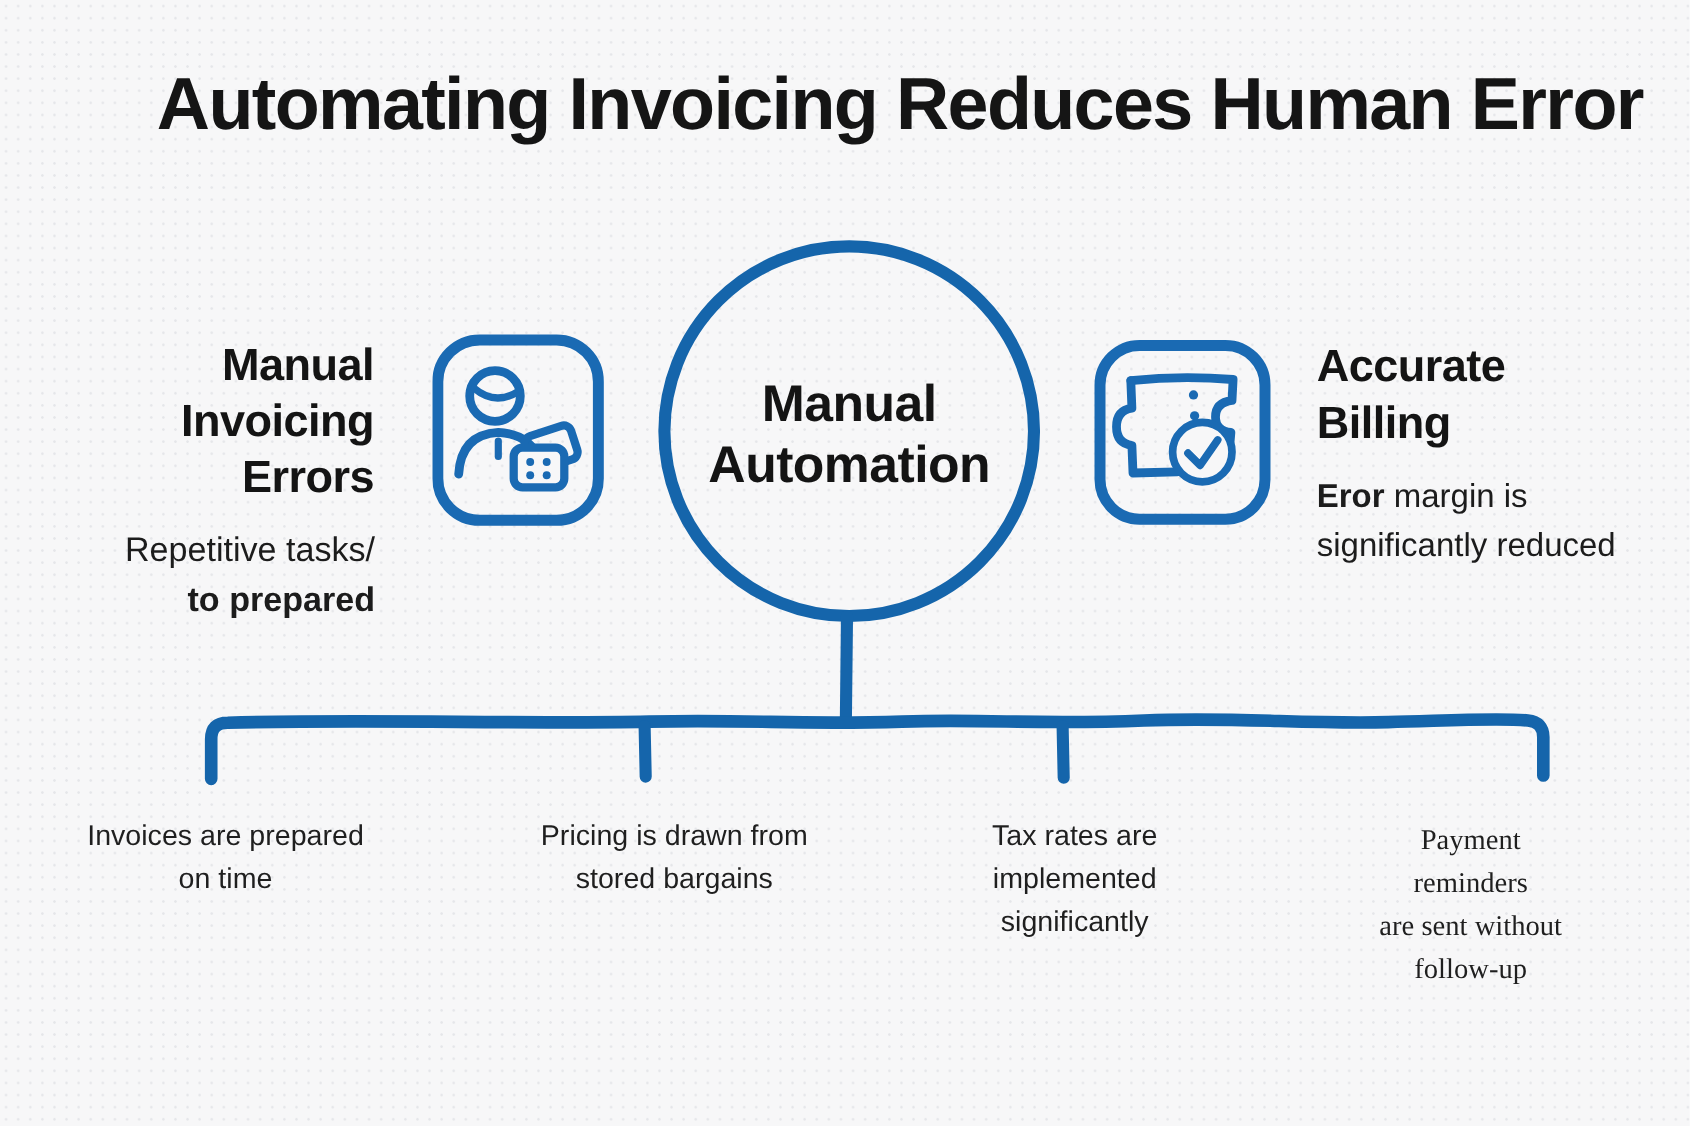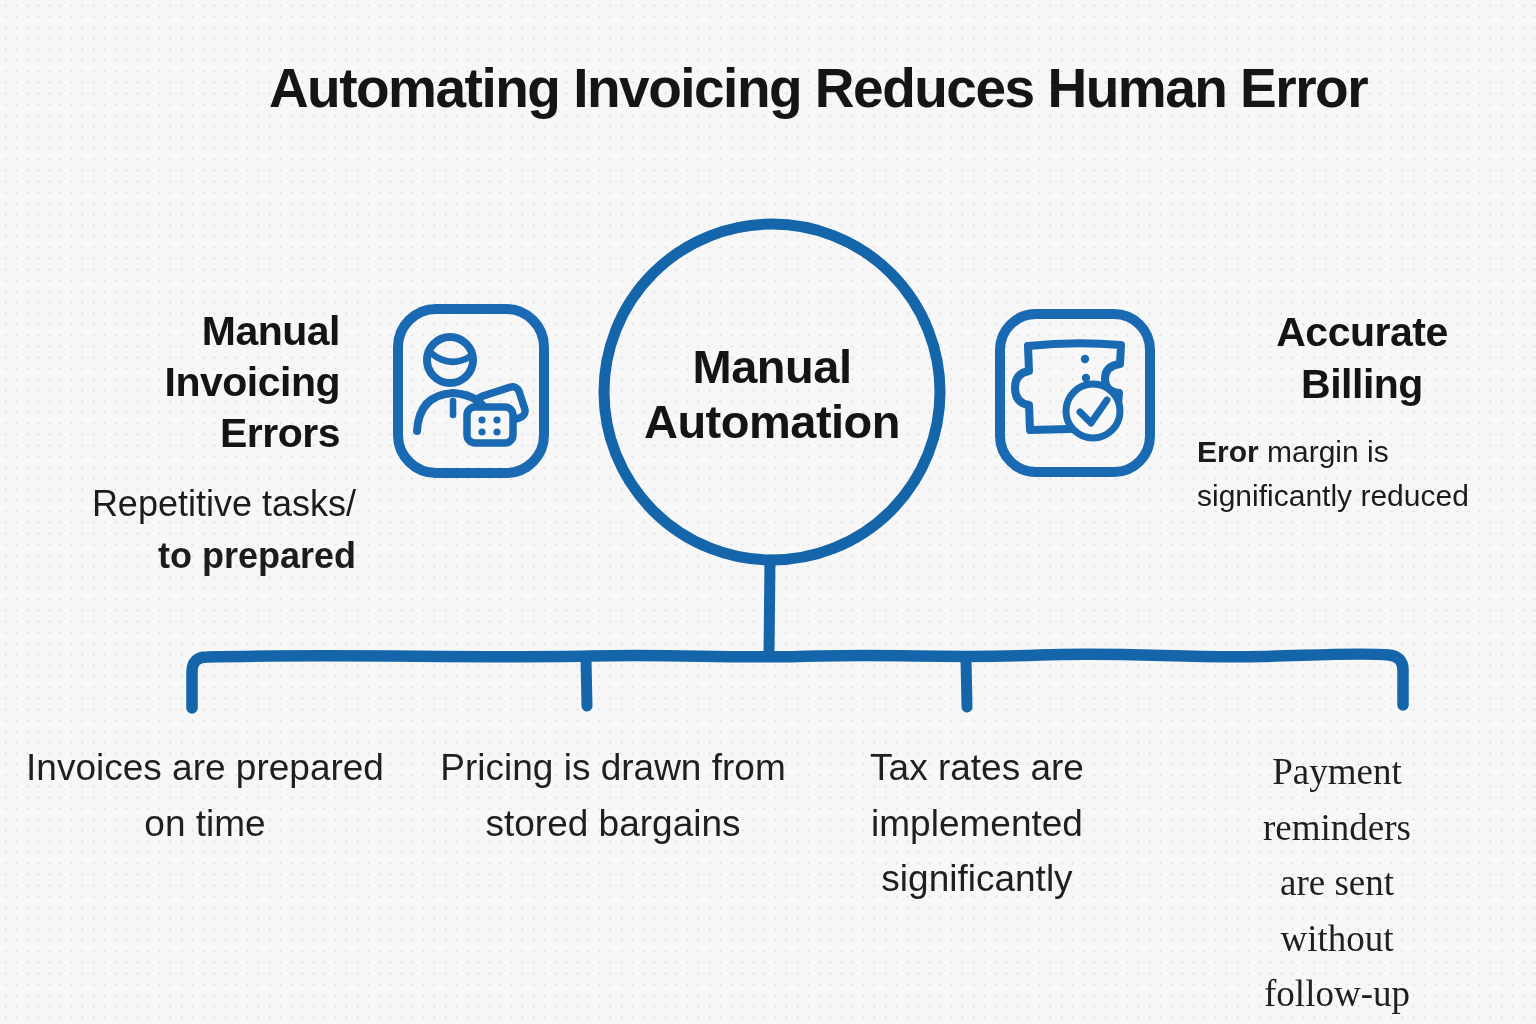--- a/index.html
+++ b/index.html
@@ -14,21 +14,21 @@
     width: 1536px; height: 1024px;
     background-color: #f7f7f8;
     background-image: radial-gradient(rgba(208,210,216,0.45) 1px, transparent 1.3px);
     background-size: 11px 11px;
   }
   .title {
     position: absolute;
     top: 56px; left: 0; right: 0;
     padding-left: 100px;
     text-align: center;
-    font-size: 55px;
+    font-size: 67px;
     font-weight: 700;
     letter-spacing: -1.5px;
     color: #151515;
     white-space: nowrap;
   }
   svg.lines {
     position: absolute;
     left: 0; top: 0;
   }
   .center-label {
@@ -50,33 +50,33 @@
     text-align: right;
     font-size: 41px;
     font-weight: 700;
     line-height: 1.24;
     letter-spacing: -0.5px;
     color: #141414;
     white-space: pre-line;
   }
   .left-sub {
     position: absolute;
-    left: 26px; top: 478px;
+    left: 11px; top: 478px;
     width: 330px;
     text-align: right;
-    font-size: 36px;
+    font-size: 31px;
     line-height: 1.45;
     color: #1c1c1c;
   }
   .left-sub .line2 { font-weight: 700; }
   .right-heading {
     position: absolute;
     left: 1197px; top: 306px;
     width: 330px;
-    text-align: center;
+    text-align: left;
     font-size: 41px;
     font-weight: 700;
     line-height: 1.27;
     letter-spacing: -0.5px;
     color: #141414;
     white-space: pre-line;
   }
   .right-sub {
     position: absolute;
     left: 1197px; top: 430px;
@@ -84,21 +84,21 @@
     text-align: left;
     font-size: 30px;
     line-height: 1.47;
     color: #1c1c1c;
   }
   .right-sub .b { font-weight: 700; text-align: center; }
   .branch {
     position: absolute;
     transform: translateX(-50%);
     text-align: center;
-    font-size: 37px;
+    font-size: 26px;
     line-height: 1.5;
     color: #1f1f1f;
     white-space: pre-line;
   }
   .branch.b1 { left: 205px;  top: 740px; }
   .branch.b2 { left: 613px;  top: 740px; }
   .branch.b3 { left: 977px;  top: 740px; }
   .branch.b4 { left: 1337px; top: 744px; font-family: Liberation Serif, serif; }
   .icon-box { position: absolute; }
   .icon-box.left  { left: 393px; top: 303px; }

